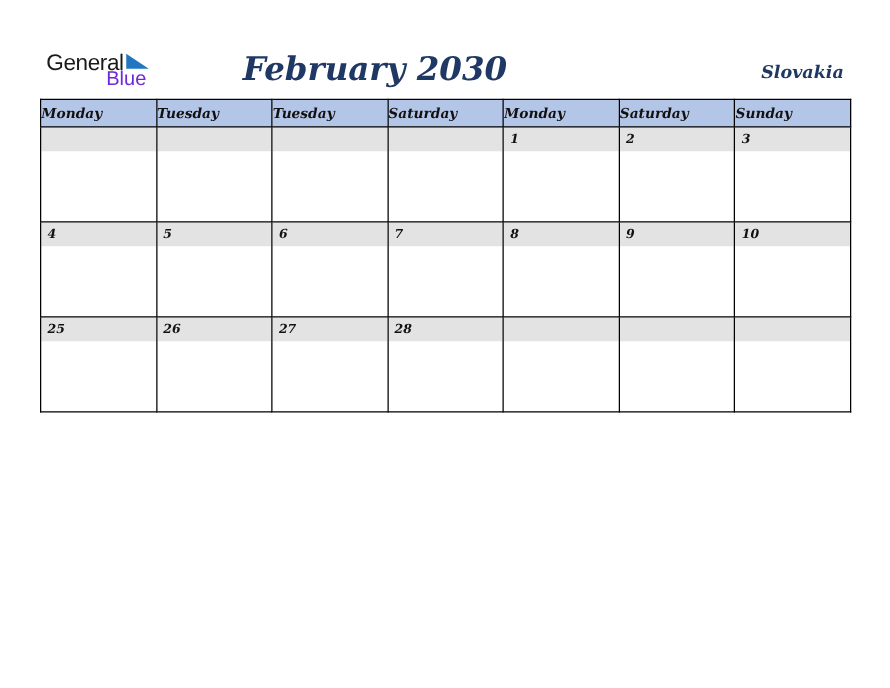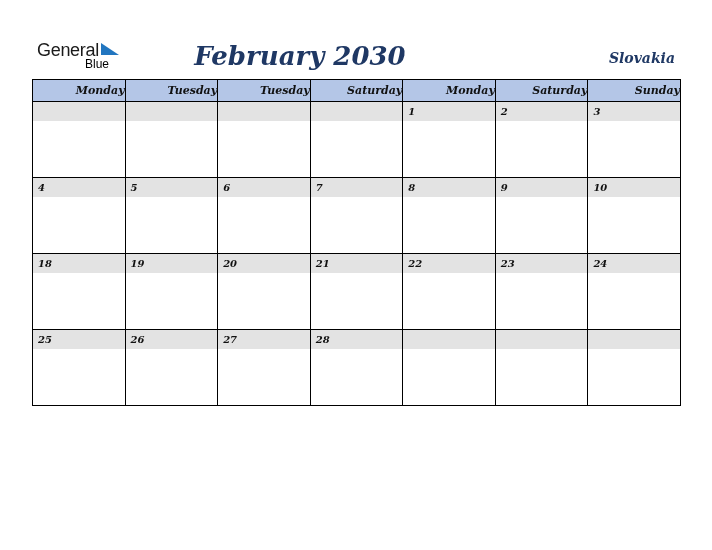--- a/index.html
+++ b/index.html
@@ -1,24 +1,24 @@
 <!DOCTYPE html>
 <html><head>
 <meta charset="utf-8">
 <style>
   html, body { margin:0; padding:0; background:#ffffff; }
   body { width:712px; height:550px; position:relative; overflow:hidden; font-family:"DejaVu Serif", serif; }
   .logo { position:absolute; left:37px; top:40px; width:90px; height:34px; }
   .logo .g { position:absolute; left:0; top:0; font-family:"Liberation Sans", sans-serif; font-size:18px; color:#1a1a1a; letter-spacing:-0.3px; line-height:20px; }
-  .logo .b { position:absolute; left:48px; top:14px; font-family:"Liberation Sans", sans-serif; font-size:12px; color:#000000; line-height:20px; }
+  .logo .b { position:absolute; left:48px; top:14px; font-family:"Liberation Sans", sans-serif; font-size:16px; color:#6d28d9; line-height:20px; }
   .logo .tri { position:absolute; left:64px; top:3px; width:0; height:0; border-left:18px solid #2276c0; border-top:12px solid transparent; }
   .title { position:absolute; left:0; width:600px; top:40px; text-align:center; font-size:26px; font-weight:bold; font-style:italic; color:#1f3864; line-height:32px; }
   .country { position:absolute; right:37px; top:48px; font-size:14px; font-weight:bold; font-style:italic; color:#1f3864; line-height:20px; }
   table.cal { position:absolute; left:32px; top:79px; width:649px; border-collapse:collapse; table-layout:fixed; }
-  table.cal th { background:#b4c6e7; height:21px; border:1.5px solid #000; font-size:11px; font-weight:bold; font-style:italic; color:#111; padding:0; text-align:right; }
+  table.cal th { background:#b4c6e7; height:21px; border:1.5px solid #000; font-size:11px; font-weight:bold; font-style:italic; color:#111; padding:0; text-align:left; }
   table.cal td { border:1.5px solid #000; height:75px; padding:0; vertical-align:top; }
   .num { background:#e3e3e3; height:19px; font-size:10px; font-weight:bold; font-style:italic; color:#111; padding-left:5px; line-height:19px; }
 </style>
 </head>
 <body>
 
 <div class="logo">
   <span class="g">General</span>
   <span class="tri"></span>
   <span class="b">Blue</span>
@@ -81,43 +81,20 @@
         </td>
         <td>
           <div class="num">9</div>
         </td>
         <td>
           <div class="num">10</div>
         </td>
       </tr>
       <tr>
         <td>
-          <div class="num">18</div>
-        </td>
-        <td>
-          <div class="num">19</div>
-        </td>
-        <td>
-          <div class="num">20</div>
-        </td>
-        <td>
-          <div class="num">21</div>
-        </td>
-        <td>
-          <div class="num">22</div>
-        </td>
-        <td>
-          <div class="num">23</div>
-        </td>
-        <td>
-          <div class="num">24</div>
-        </td>
-      </tr>
-      <tr>
-        <td>
           <div class="num">25</div>
         </td>
         <td>
           <div class="num">26</div>
         </td>
         <td>
           <div class="num">27</div>
         </td>
         <td>
           <div class="num">28</div>

